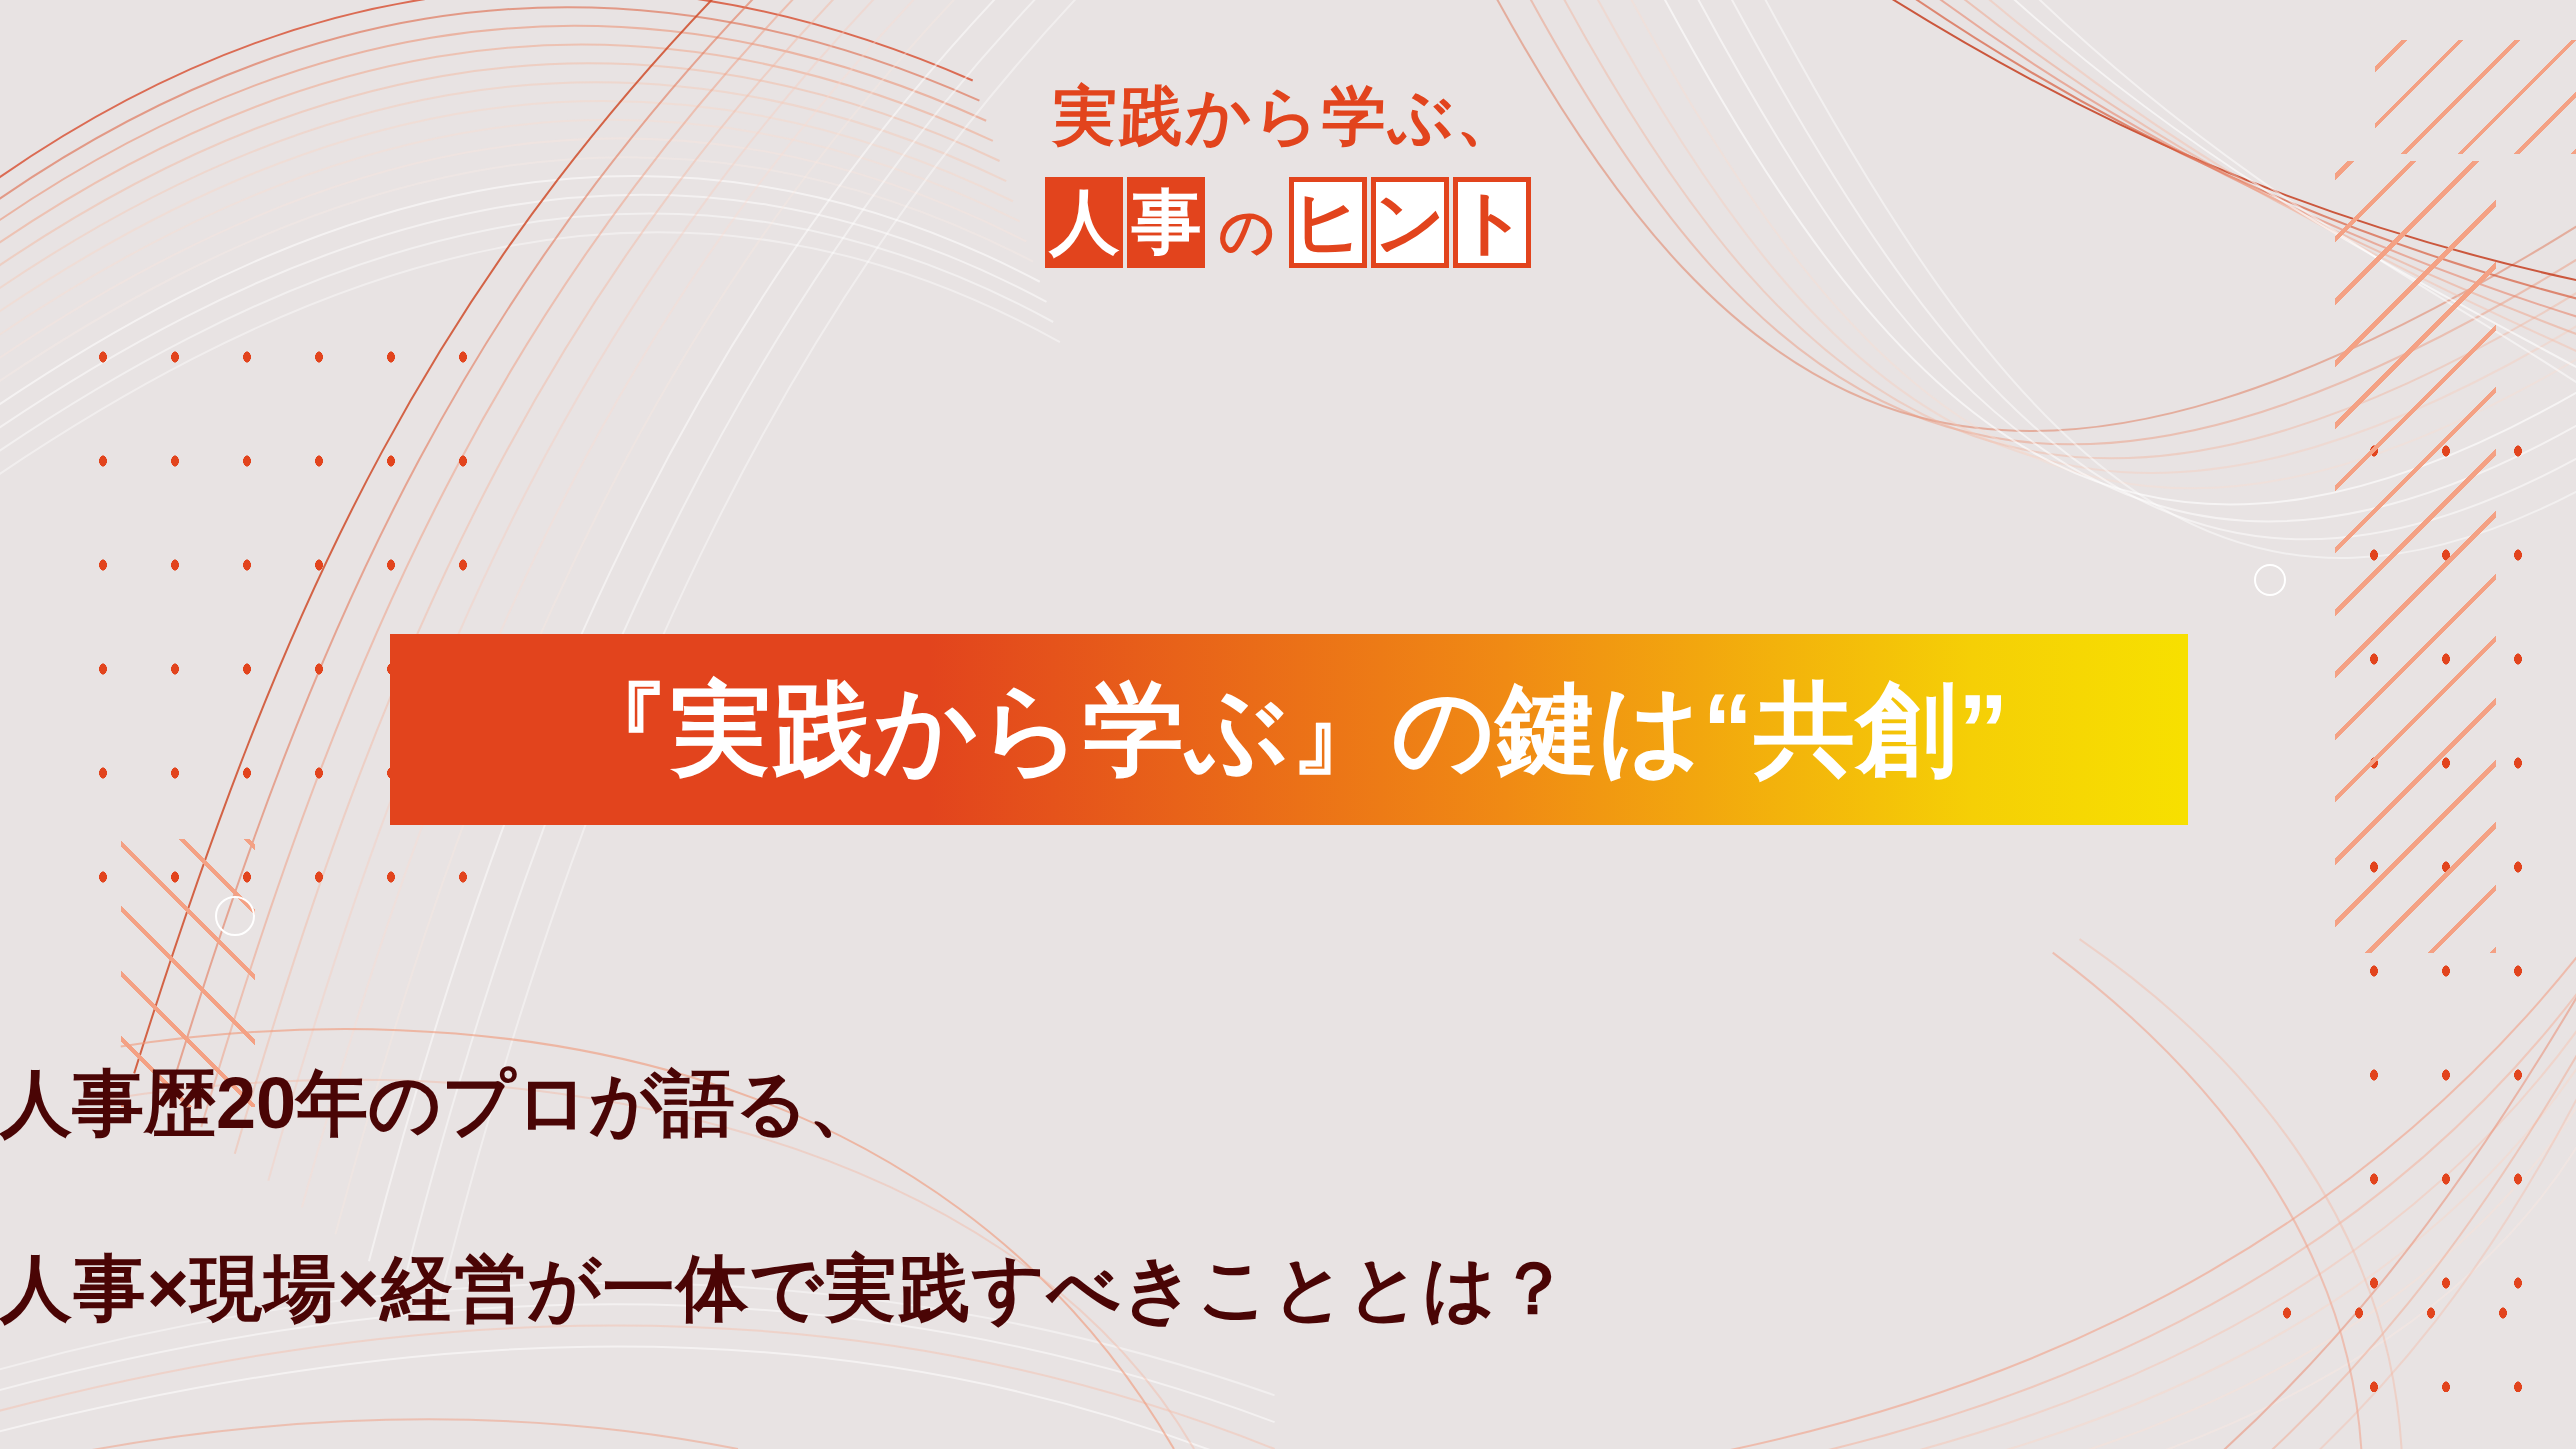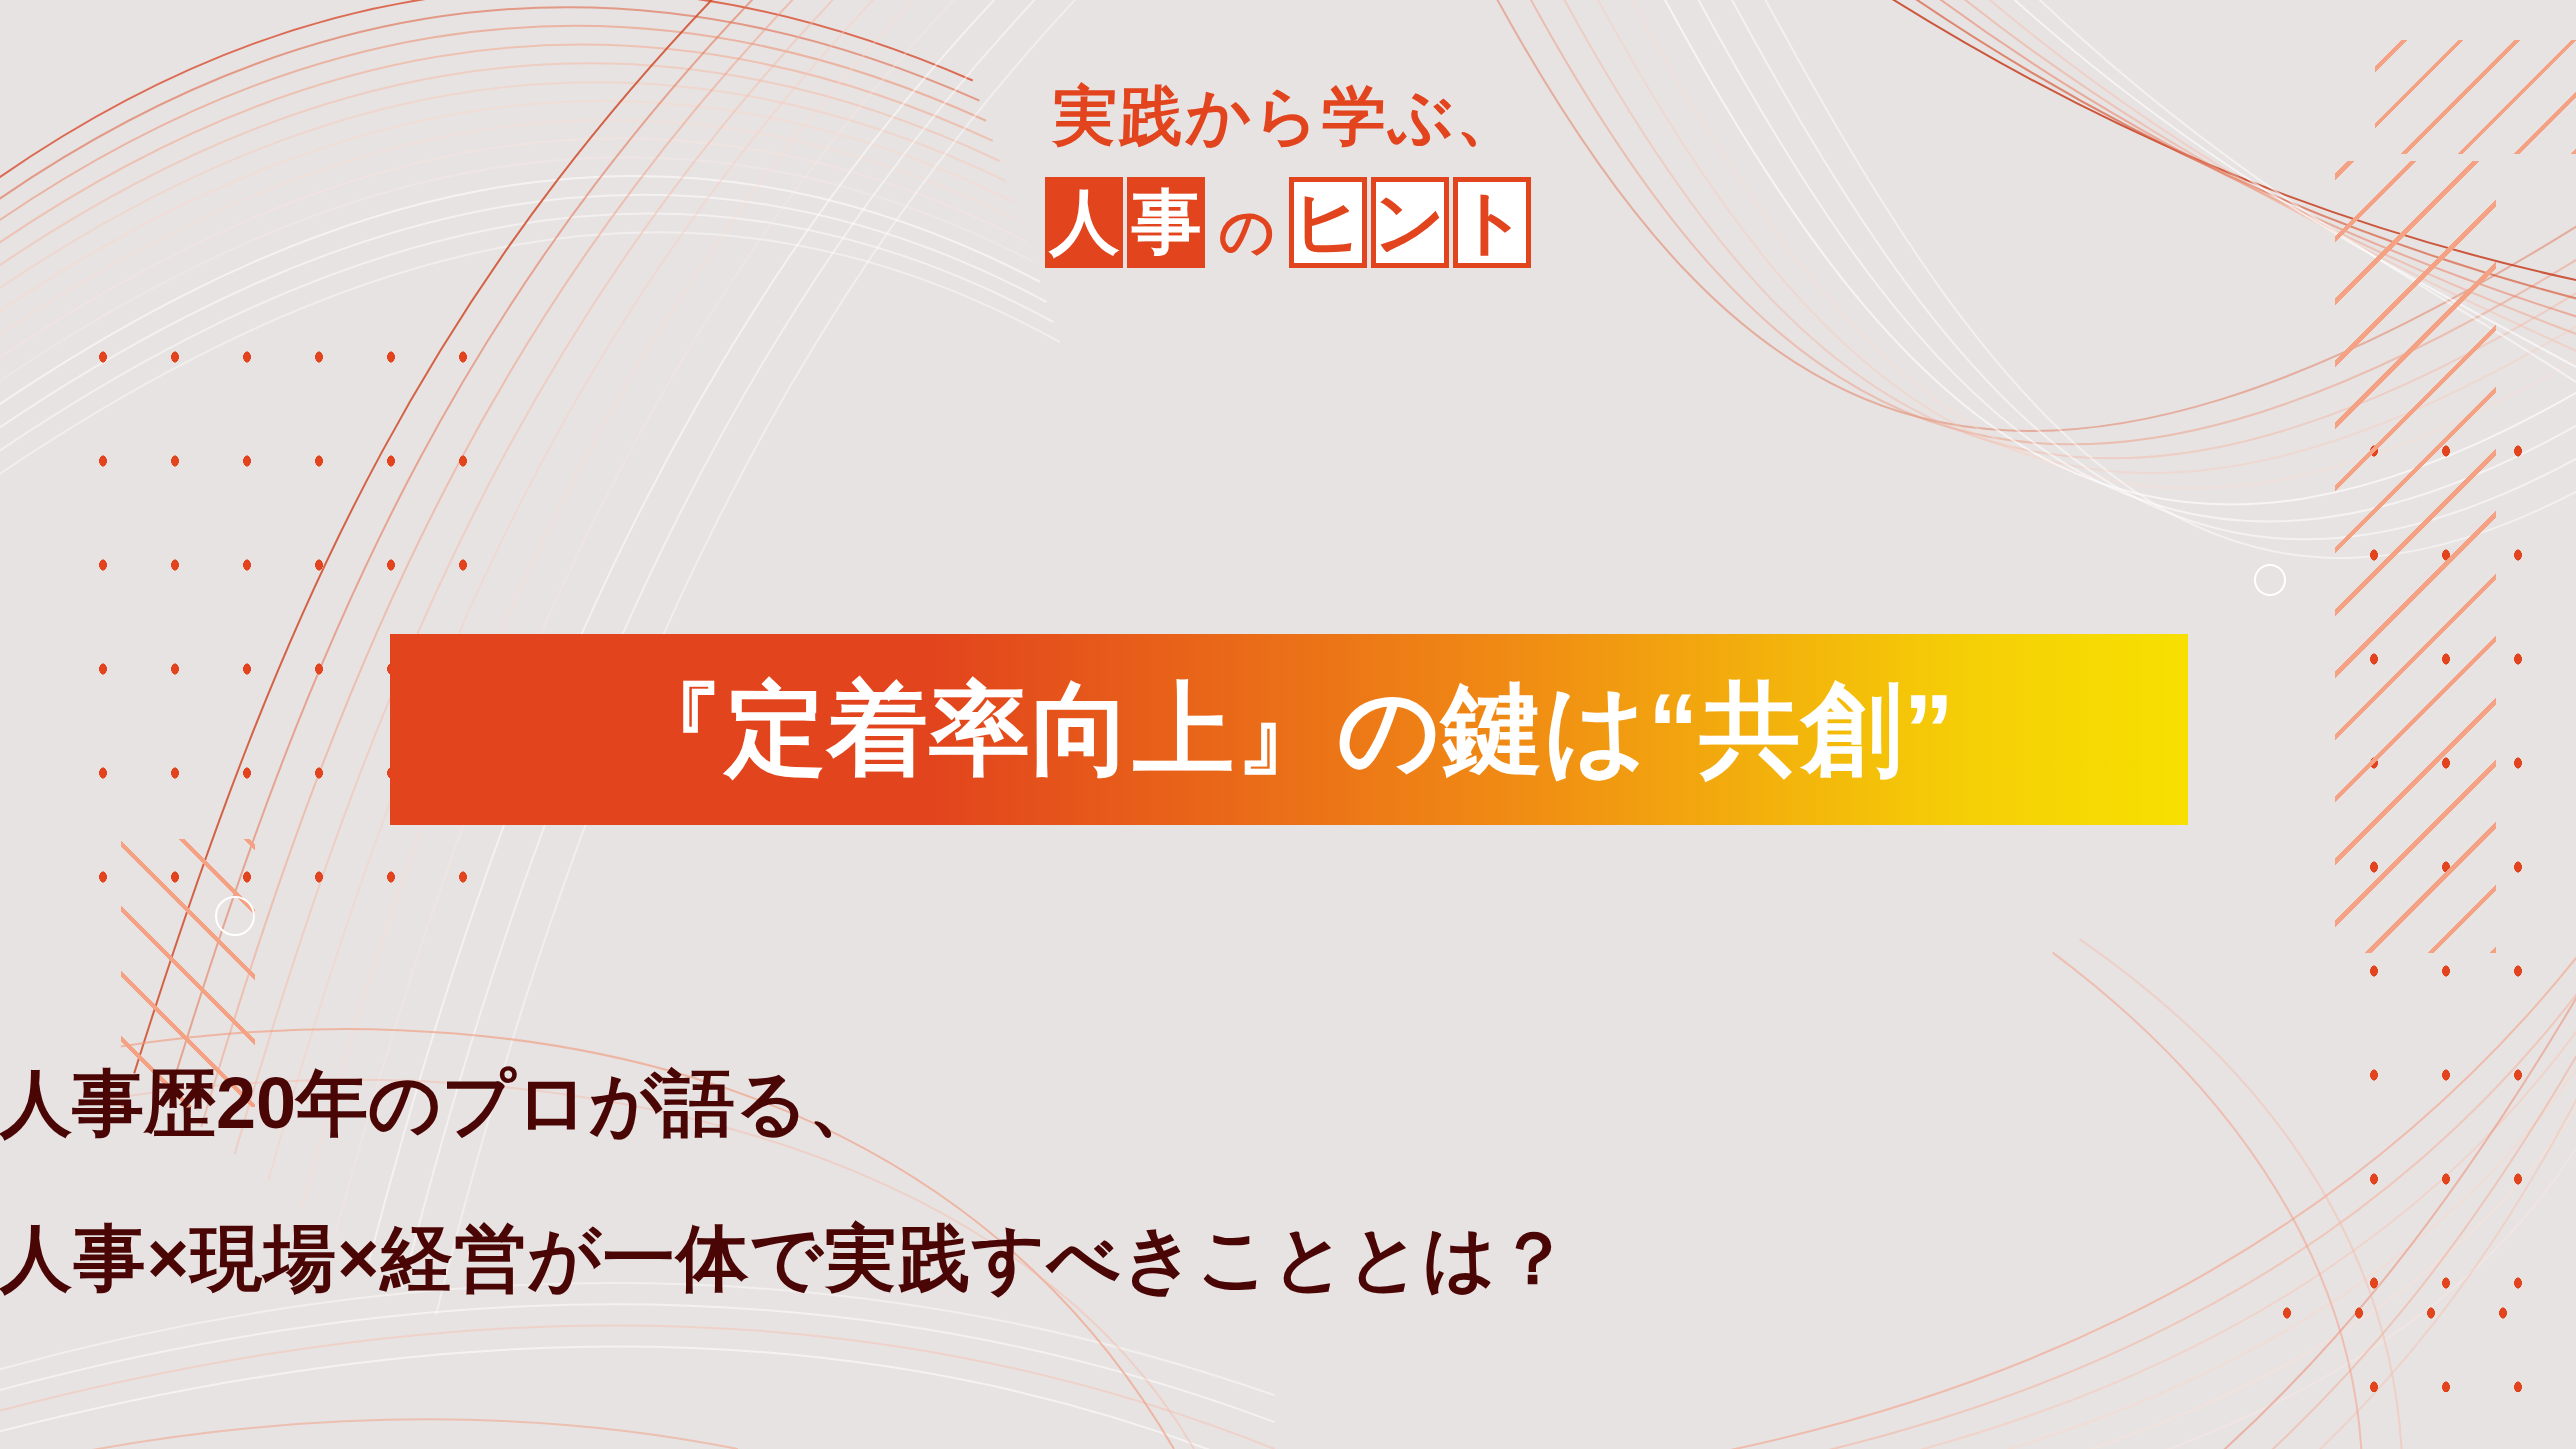--- a/index.html
+++ b/index.html
@@ -189,21 +189,21 @@
     color: #4a0505;
   }
   .subtitle-line {
     font-size: 72px;
     font-weight: 700;
     line-height: 1.0;
     margin: 0;
     white-space: nowrap;
   }
   #subtitle-line-2 {
-    margin-top: 83px;
+    margin-top: 113px;
     letter-spacing: 0.02em;
   }
 </style>
 </head>
 <body>
 
 <div id="slide">
 
   <div class="bg-layer">
 
@@ -310,21 +310,21 @@
       <div class="logo-box filled">人</div>
       <div class="logo-box filled">事</div>
       <div id="logo-no">の</div>
       <div class="logo-box outlined">ヒ</div>
       <div class="logo-box outlined">ン</div>
       <div class="logo-box outlined">ト</div>
     </div>
   </div>
 
   <div id="title-banner">
-    <div id="title-text">『定着率向上』の鍵は“共創”</div>
+    <div id="title-text">『実践から学ぶ』の鍵は“共創”</div>
   </div>
 
   <div id="subtitle-group">
     <div class="subtitle-line" id="subtitle-line-1">人事歴20年のプロが語る、</div>
     <div class="subtitle-line" id="subtitle-line-2">人事×現場×経営が一体で実践すべきこととは？</div>
   </div>
 
 </div>
 
 

